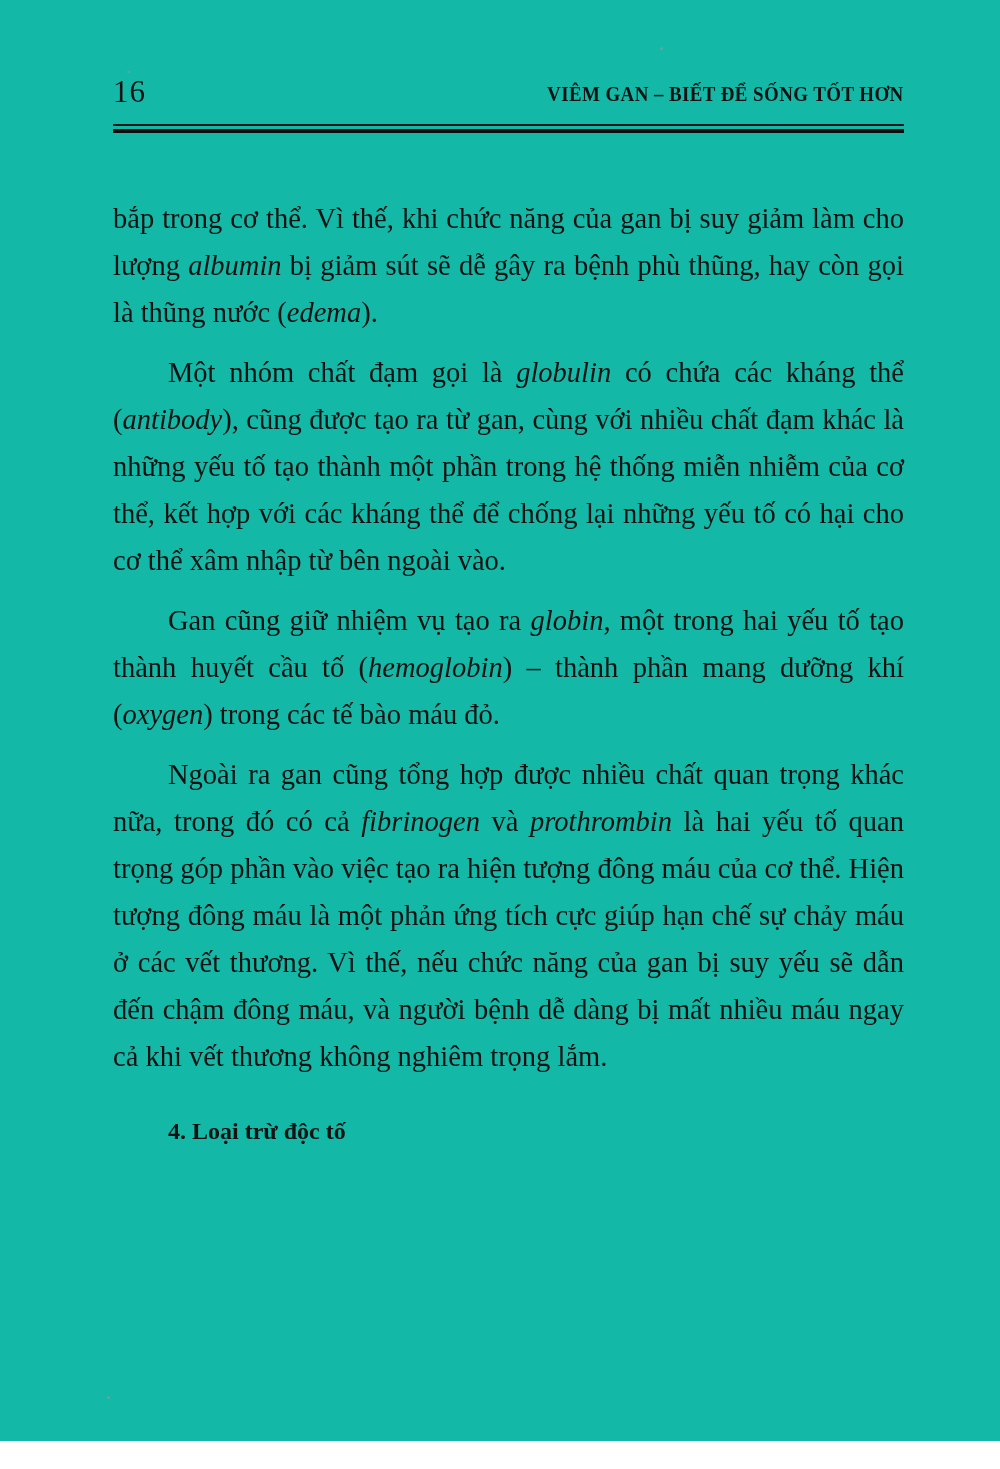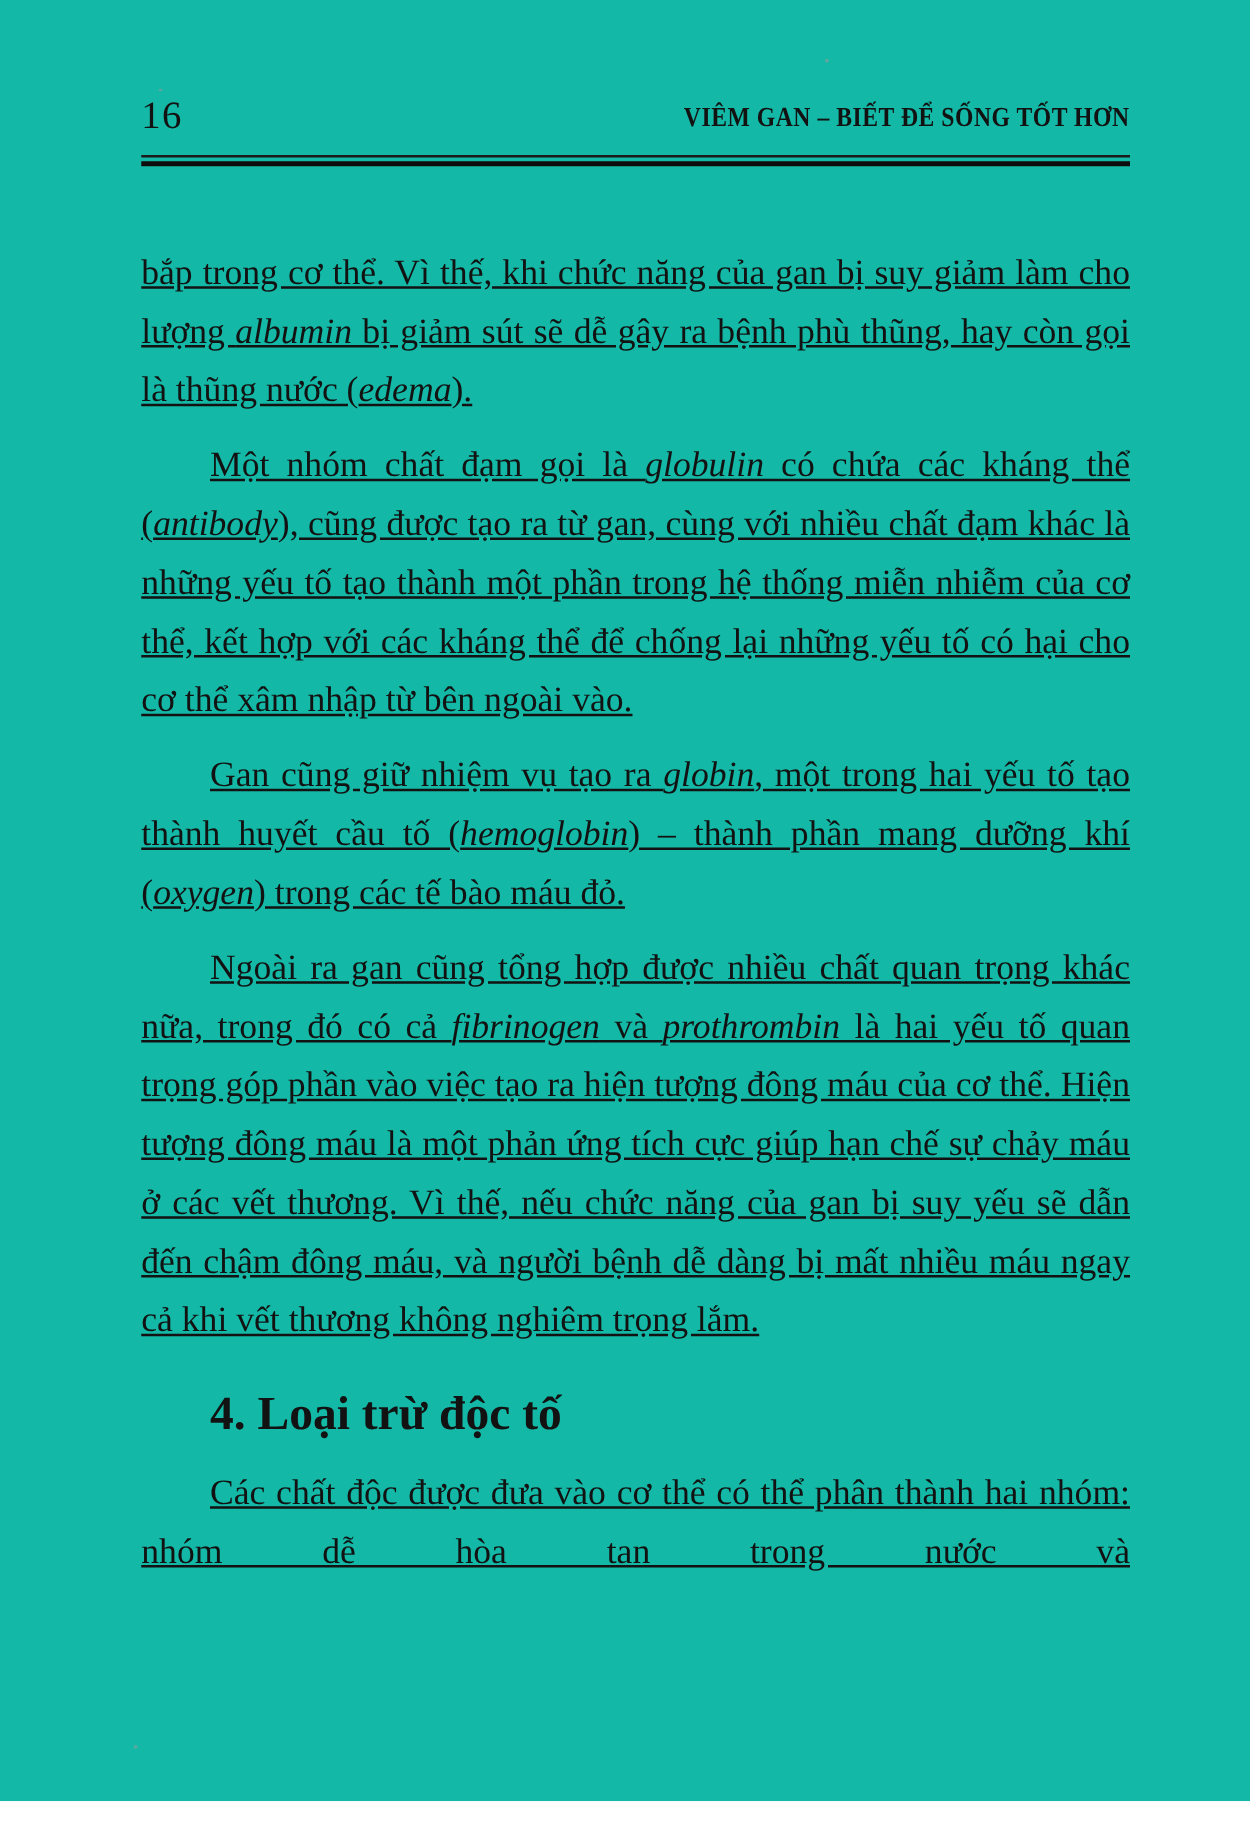--- a/index.html
+++ b/index.html
@@ -50,33 +50,32 @@
   }
   
   .page-body {
     margin: 62px 96px 0 113px;
     font-size: 28.5px;
     line-height: 47px;
     text-align: justify;
   }
   .page-body p.para {
     margin: 0 0 13px 0;
-    text-decoration: underline;
   }
   .page-body p.para.indent {
     text-indent: 55px;
   }
   .page-body p.para.continued {
     text-align-last: justify;
   }
   .page-body em {
     font-style: italic;
   }
   .page-body h2.section-heading {
-    font-size: 38px;
+    font-size: 24px;
     line-height: 47px;
     font-weight: bold;
     margin: 28px 0 16px 0;
     text-indent: 55px;
     text-align: left;
   }
   
   .speck {
     position: absolute;
     background: #9a9a9a;
@@ -95,20 +94,19 @@
   </div>
 
   <div class="header-rule"></div>
 
   <main class="page-body">
       <p class="para"><span>bắp trong cơ thể. Vì thế, khi chức năng của gan bị suy giảm làm cho lượng </span><em>albumin</em><span> bị giảm sút sẽ dễ gây ra bệnh phù thũng, hay còn gọi là thũng nước (</span><em>edema</em><span>).</span></p>
       <p class="para indent"><span>Một nhóm chất đạm gọi là </span><em>globulin</em><span> có chứa các kháng thể (</span><em>antibody</em><span>), cũng được tạo ra từ gan, cùng với nhiều chất đạm khác là những yếu tố tạo thành một phần trong hệ thống miễn nhiễm của cơ thể, kết hợp với các kháng thể để chống lại những yếu tố có hại cho cơ thể xâm nhập từ bên ngoài vào.</span></p>
       <p class="para indent"><span>Gan cũng giữ nhiệm vụ tạo ra </span><em>globin</em><span>, một trong hai yếu tố tạo thành huyết cầu tố (</span><em>hemoglobin</em><span>) – thành phần mang dưỡng khí (</span><em>oxygen</em><span>) trong các tế bào máu đỏ.</span></p>
       <p class="para indent"><span>Ngoài ra gan cũng tổng hợp được nhiều chất quan trọng khác nữa, trong đó có cả </span><em>fibrinogen</em><span> và </span><em>prothrombin</em><span> là hai yếu tố quan trọng góp phần vào việc tạo ra hiện tượng đông máu của cơ thể. Hiện tượng đông máu là một phản ứng tích cực giúp hạn chế sự chảy máu ở các vết thương. Vì thế, nếu chức năng của gan bị suy yếu sẽ dẫn đến chậm đông máu, và người bệnh dễ dàng bị mất nhiều máu ngay cả khi vết thương không nghiêm trọng lắm.</span></p>
       <h2 class="section-heading">4. Loại trừ độc tố</h2>
-      <p class="para indent continued"><span>Các chất độc được đưa vào cơ thể có thể phân thành hai nhóm: nhóm dễ hòa tan trong nước và</span></p>
     </main>
 
   <span class="speck" style="left:660px;top:47px;width:3px;height:3px;"></span>
   <span class="speck" style="left:127px;top:71px;width:3px;height:2px;"></span>
   <span class="speck" style="left:107px;top:1396px;width:3px;height:3px;"></span>
 
 </div>
 
 </body></html>

